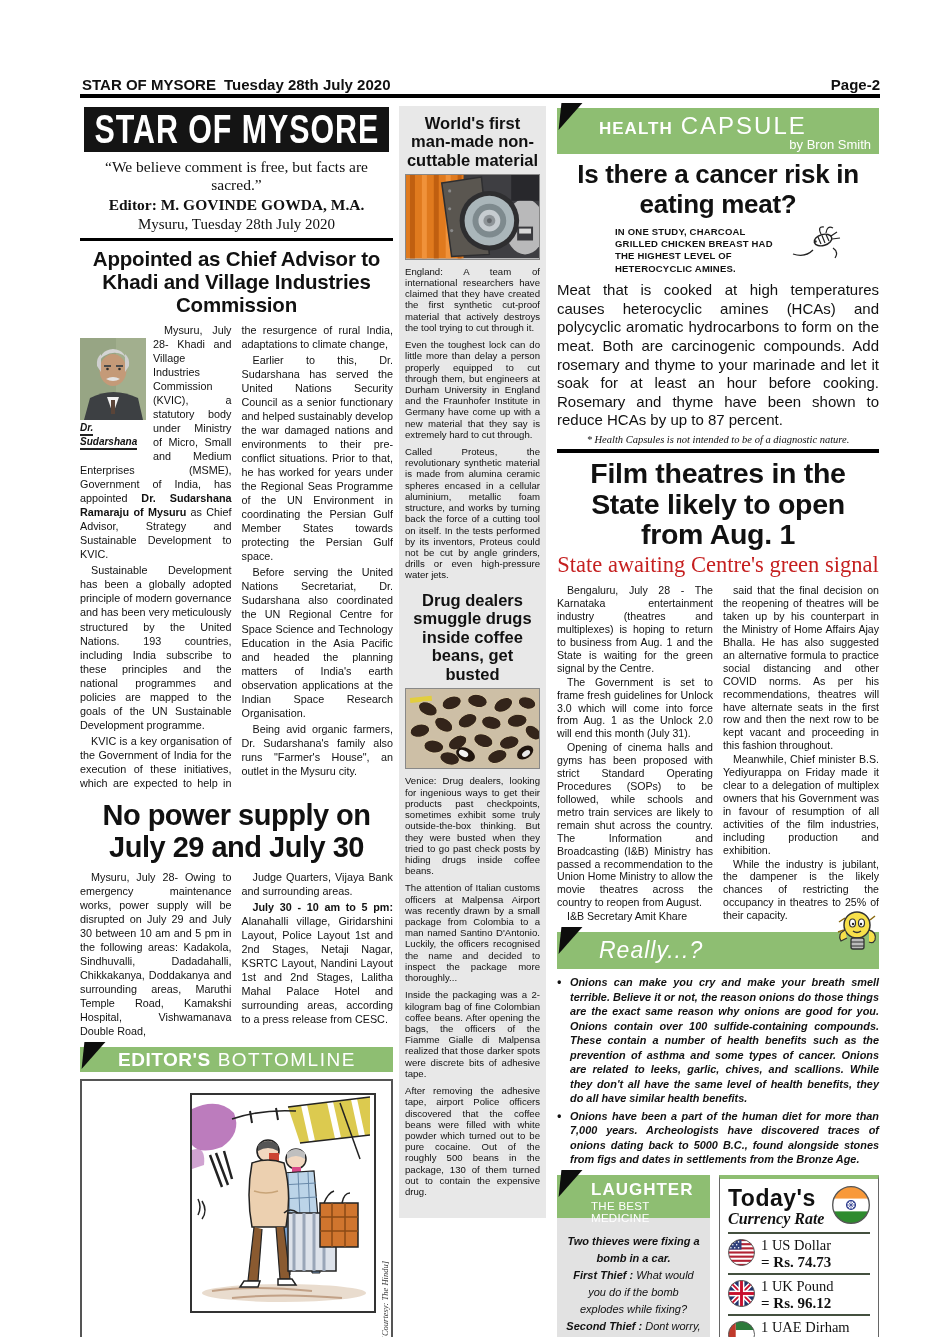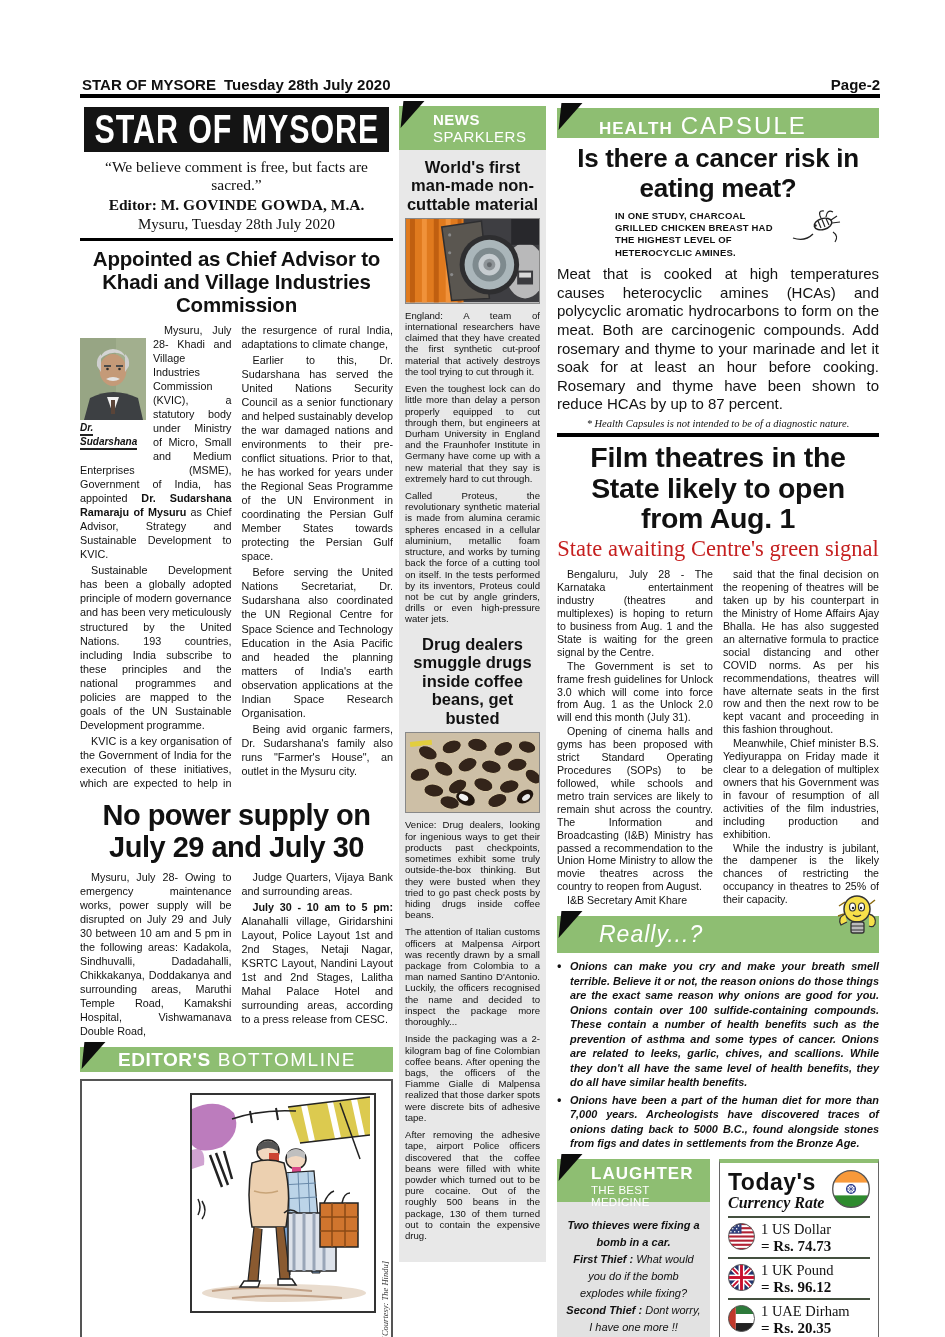--- a/index.html
+++ b/index.html
@@ -56,21 +56,21 @@
   .ns-bold{font-weight:bold;font-size:15px;letter-spacing:.5px;}
   .ns-light{font-size:15px;letter-spacing:.5px;}
   .ns-panel{background:#e8e8e8;padding:5px 6px 10px 6px;box-sizing:border-box;min-height:1112px;}
   .ns-headline{font-size:16.5px;font-weight:bold;text-align:center;line-height:1.12;margin:3px 0 5px 0;}
   .ns-img{display:block;width:133px;border:1px solid #888;background:#fff;}
   .ns-panel p{font-size:9.6px;line-height:1.17;text-align:justify;margin:6px 0 0 0;}
   .ns-headline2{margin-top:10px;}
 
   
   .col-right{position:absolute;left:557px;top:108px;width:322px;}
-  .hc-header{height:30px;padding:4px 8px 2px 42px;box-sizing:border-box;}
+  .hc-header{height:46px;padding:4px 8px 2px 42px;box-sizing:border-box;}
   .hc-line1{display:flex;align-items:baseline;}
   .hc-bold{font-weight:bold;font-size:17px;letter-spacing:1px;}
   .hc-light{font-size:24px;margin-left:8px;letter-spacing:2px;}
   .hc-byline{text-align:right;font-size:13px;margin-top:-3px;}
   .hc-headline{font-size:26px;font-weight:bold;text-align:center;line-height:1.15;margin-top:6px;letter-spacing:-.3px;}
   .hc-cartoon{position:relative;margin:6px 0 0 58px;width:232px;}
   .hc-note{font-size:9.5px;font-weight:600;letter-spacing:.2px;line-height:1.3;text-transform:uppercase;width:172px;}
   .bee{position:absolute;right:4px;top:-2px;}
   .hc-body{font-size:15px;line-height:1.24;text-align:justify;margin-top:6px;}
   .hc-footnote{font-family:"Liberation Serif",serif;font-style:italic;font-size:10.5px;text-align:center;margin-top:4px;}
@@ -214,25 +214,20 @@
           <path d="M132,108 Q136,98 142,96 M150,108 Q152,98 158,98" stroke="#222" stroke-width="1.5" fill="none"></path>
           <path d="M6,120 Q10,112 6,104 M10,124 Q16,116 10,106" stroke="#222" stroke-width="1.5" fill="none"></path>
         </svg>
       </div>
 
       <div class="courtesy">[Courtesy: The Hindu]</div>
     </div>
   </div>
 
   <div class="col-mid">
-    <div class="green-header ns-header">
-      <span class="corner"></span>
-      <span class="ns-bold">NEWS</span>
-      <span class="ns-light">SPARKLERS</span>
-    </div>
     <div class="ns-panel">
       <div class="ns-headline">World's first man-made non-cuttable material</div>
       <svg class="ns-img" viewBox="0 0 134 84">
         <rect width="134" height="84" fill="#3e3e42"></rect>
         <rect width="58" height="84" fill="#e07a1e"></rect>
         <rect x="4" width="5" height="84" fill="#c05f10"></rect>
         <rect x="16" width="5" height="84" fill="#f0923a"></rect>
         <rect x="28" width="5" height="84" fill="#c05f10"></rect>
         <rect x="40" width="5" height="84" fill="#f0923a"></rect>
         <rect x="52" width="4" height="84" fill="#c05f10"></rect>

